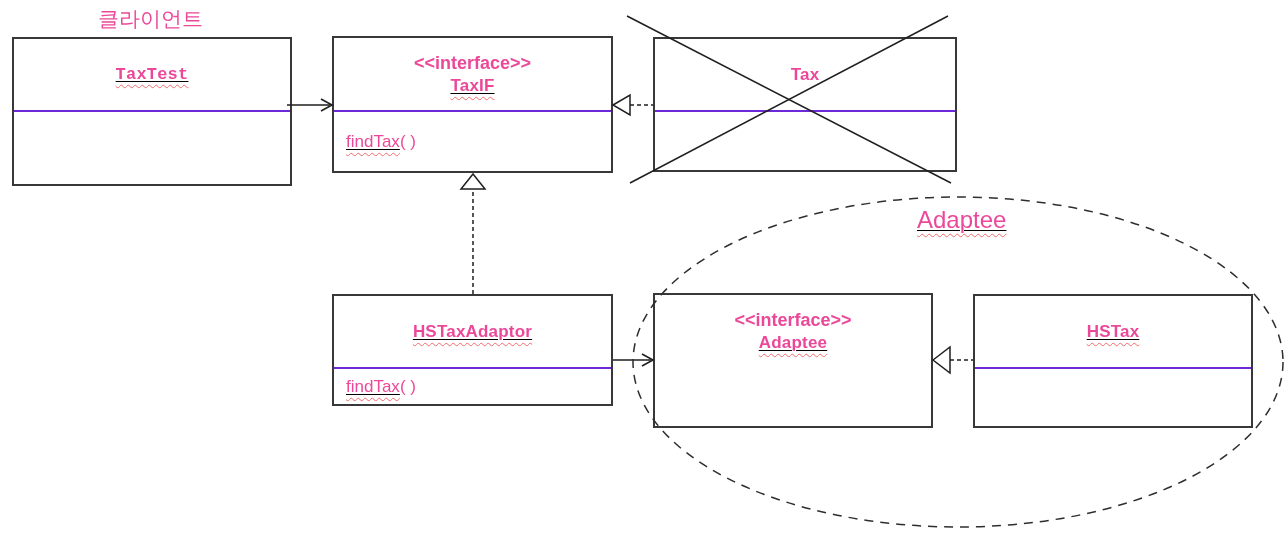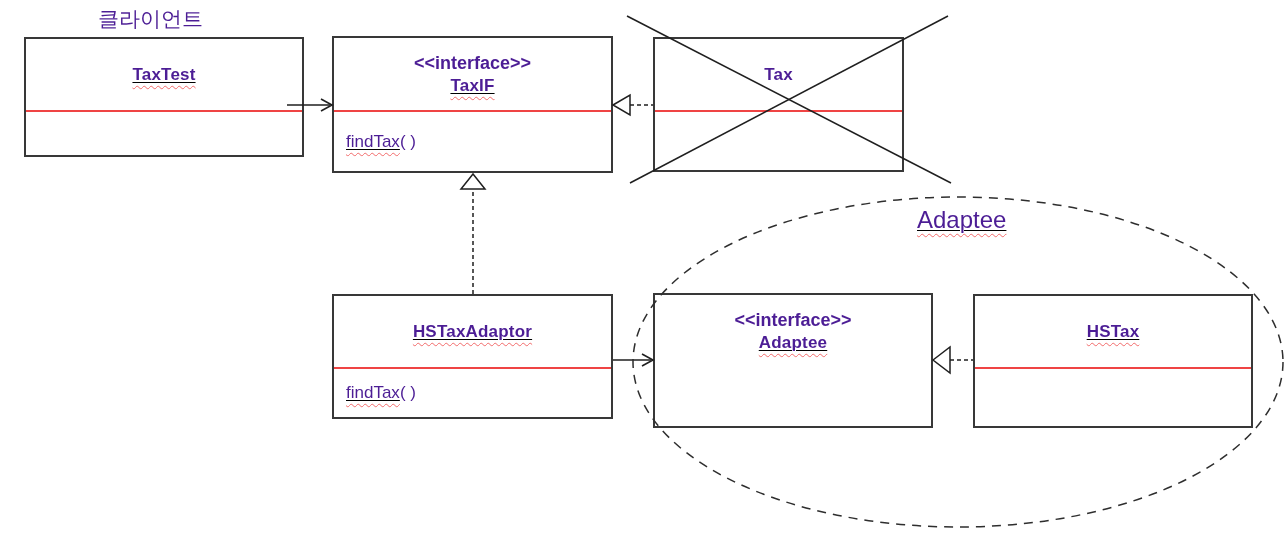--- a/index.html
+++ b/index.html
@@ -1,31 +1,31 @@
 <!DOCTYPE html>
 <html><head>
 <meta charset="utf-8">
 <style>
   html,body { margin:0; padding:0; background:#fff; }
   .canvas {
     position:relative; width:1288px; height:534px; background:#ffffff;
     font-family:"Liberation Sans","DejaVu Sans",sans-serif; overflow:hidden;
-    color:#4c1d95;
+    color:#ec4899;
   }
   .uml-box {
     position:absolute; background:#fff; border:2px solid #383838;
     box-sizing:border-box; display:flex; flex-direction:column; z-index:1;
   }
   .comp1 {
     height:71px; flex:0 0 71px; display:flex; flex-direction:column;
     align-items:center; justify-content:center; line-height:1.25; text-align:center;
   }
   .comp1.tall { height:72px; flex-basis:72px; }
   .comp2 {
-    flex:1 1 auto; border-top:2px solid #ef4444; display:flex; align-items:center;
+    flex:1 1 auto; border-top:2px solid #6d28d9; display:flex; align-items:center;
     padding-left:12px; box-sizing:border-box;
   }
   .cls-name   { font-weight:bold; font-size:17px; letter-spacing:0.2px; }
   .stereo     { font-weight:bold; font-size:18px; }
   .method     { font-size:17px; }
   
   .spell {
     text-decoration-line:underline; text-decoration-style:wavy;
     text-decoration-color:#f26b6b; text-decoration-thickness:1px;
     text-underline-offset:5px;
@@ -33,24 +33,24 @@
   .solid-u {
     text-decoration-line:underline; text-decoration-style:solid;
     text-decoration-color:#000; text-decoration-thickness:1px;
     text-underline-offset:2px;
   }
   .float-label { position:absolute; font-size:21px; z-index:3; white-space:nowrap; }
   #label-client  { left:98px;  top:5px; }
   #label-adaptee { left:917px; top:206px; font-size:24px; }
 
   
-  #box-taxtest      { left:24px;   top:37px;  width:280px; height:120px; }
+  #box-taxtest      { left:12px;   top:37px;  width:280px; height:149px;font-family:Liberation Mono, monospace; }
   #box-taxif        { left:332px; top:36px;  width:281px; height:137px; }
-  #box-tax          { left:653px; top:37px;  width:251px; height:135px; }
-  #box-hstaxadaptor { left:332px; top:294px; width:281px; height:125px; }
+  #box-tax          { left:653px; top:37px;  width:304px; height:135px; }
+  #box-hstaxadaptor { left:332px; top:294px; width:281px; height:112px; }
   #box-hstaxif      { left:653px; top:293px; width:280px; height:135px; }
   #box-hstax        { left:973px; top:294px; width:280px; height:134px; }
 
   .overlay {
     position:absolute; left:0; top:0; width:1288px; height:534px;
     z-index:5; pointer-events:none;
   }
 </style>
 </head>
 <body>

